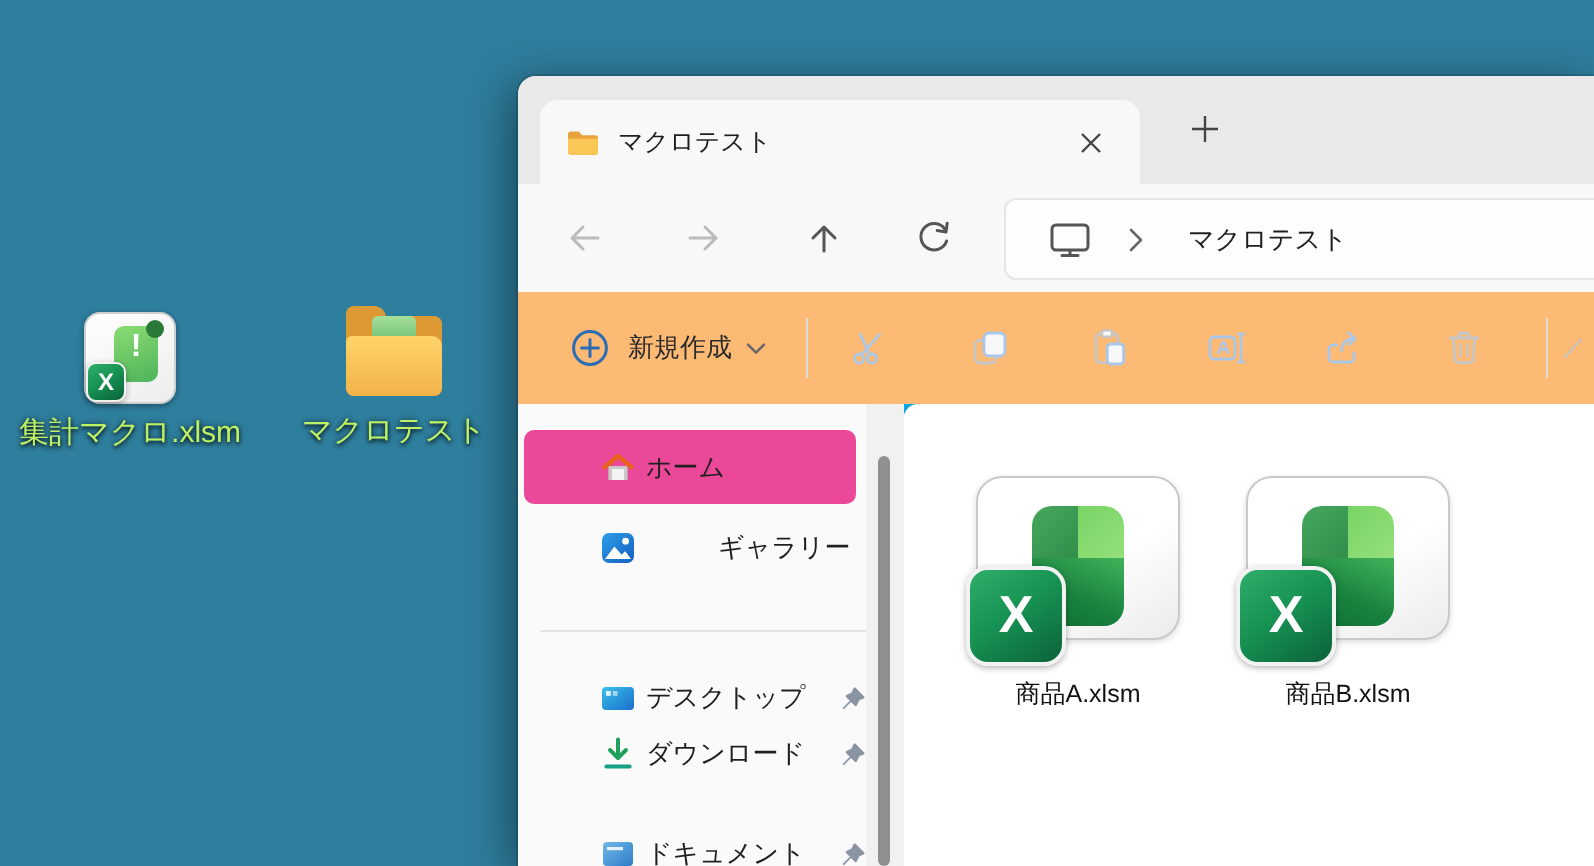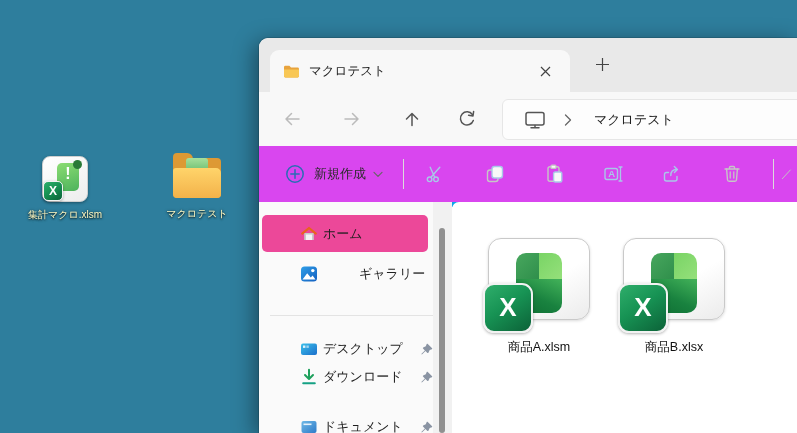--- a/index.html
+++ b/index.html
@@ -2,21 +2,21 @@
 <html><head>
 <meta charset="utf-8">
 <style>
   html,body{margin:0;padding:0;}
   body{font-family:"Liberation Sans","DejaVu Sans",sans-serif;background:#444;}
   #stage{position:relative;width:797px;height:433px;overflow:hidden;background:#2e7e9d;}
 
   
   .desk-item{position:absolute;width:120px;text-align:center;cursor:default;}
   .desk-icon{position:relative;margin:0 auto;}
-  .desk-label{margin-top:7px;font-size:10px;color:#fef9c3;
+  .desk-label{margin-top:7px;font-size:15px;color:#bef264;
       text-shadow:0 1px 2px rgba(0,0,0,.85),0 0 3px rgba(0,0,0,.5);line-height:1.1;}
 
   .xlsm-box{position:relative;width:44px;height:44px;background:linear-gradient(150deg,#ffffff,#ededed);
       border:1px solid #cfcfcf;border-radius:8px;box-shadow:0 1px 3px rgba(0,0,0,.35);}
   .xlsm-scroll{position:absolute;left:14px;top:6px;width:22px;height:28px;border-radius:5px;
       background:linear-gradient(160deg,#8bdc72,#4db35c);}
   .xlsm-dot{position:absolute;right:-3px;top:-3px;width:9px;height:9px;border-radius:50%;background:#2a7a37;}
   .xlsm-bang{position:absolute;left:0;top:3px;width:100%;text-align:center;color:#fff;
       font-weight:bold;font-size:16px;line-height:1;}
   .x-badge{position:absolute;border-radius:5px;color:#fff;font-weight:bold;text-align:center;
@@ -49,21 +49,21 @@
       align-items:center;justify-content:center;border-radius:5px;}
 
   #navbar{position:absolute;left:0;top:54px;width:100%;height:54px;background:#f8f8f8;}
   .nav-btn{position:absolute;top:10px;width:34px;height:34px;display:flex;align-items:center;
       justify-content:center;border-radius:5px;}
   #addressbar{position:absolute;left:243px;top:7px;right:-6px;height:39px;background:#fdfdfd;
       border:1px solid #e6e6e6;border-radius:6px;display:flex;align-items:center;}
   .addr-sep{margin-left:18px;}
   .addr-text{margin-left:22px;font-size:13px;color:#1f1f1f;white-space:nowrap;}
 
-  #toolbar{position:absolute;left:0;top:108px;width:100%;height:56px;background:#d946ef;
+  #toolbar{position:absolute;left:0;top:108px;width:100%;height:56px;background:#fdba74;
       border-bottom:5px solid #0ea5e9;}
   #new-btn{position:absolute;left:16px;top:9px;height:38px;display:flex;align-items:center;
       padding:0 10px;border-radius:5px;}
   #new-btn .lbl{margin:0 7px 0 9px;font-size:13px;color:#2b2b2b;}
   .tb-divider{position:absolute;top:13px;width:1px;height:30px;background:#dcdcdc;}
   .tb-btn{position:absolute;top:9px;width:38px;height:38px;display:flex;align-items:center;
       justify-content:center;border-radius:5px;}
 
   #body{position:absolute;left:0;top:164px;width:100%;height:231px;}
   #sidebar{position:absolute;left:0;top:0;width:193px;height:100%;background:#fafafa;}
@@ -341,20 +341,20 @@
           <div class="file-box">
             <div class="xl-grid">
               <div class="xl-r1">
                   <div class="tl"></div>
                   <div class="tr"></div>
                 </div>
               <div class="xl-r2"></div>
             </div>
           </div>
           <div class="x-badge big">X</div>
-          <div class="file-label">商品B.xlsx</div>
+          <div class="file-label">商品B.xlsm</div>
         </div>
 
       </div>
     </div>
 
   </div>
 </div>
 
 </body></html>

